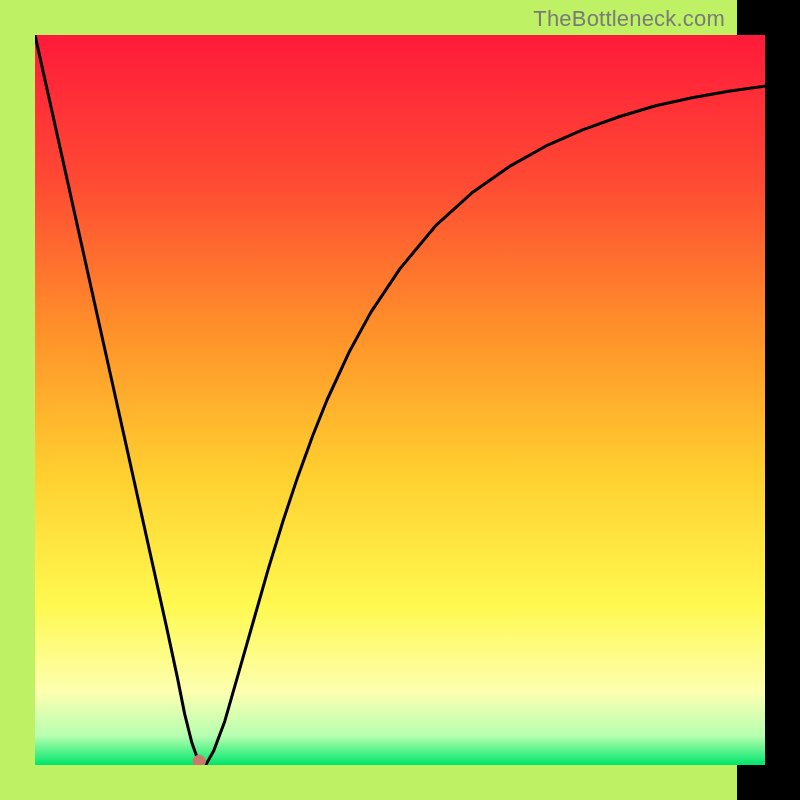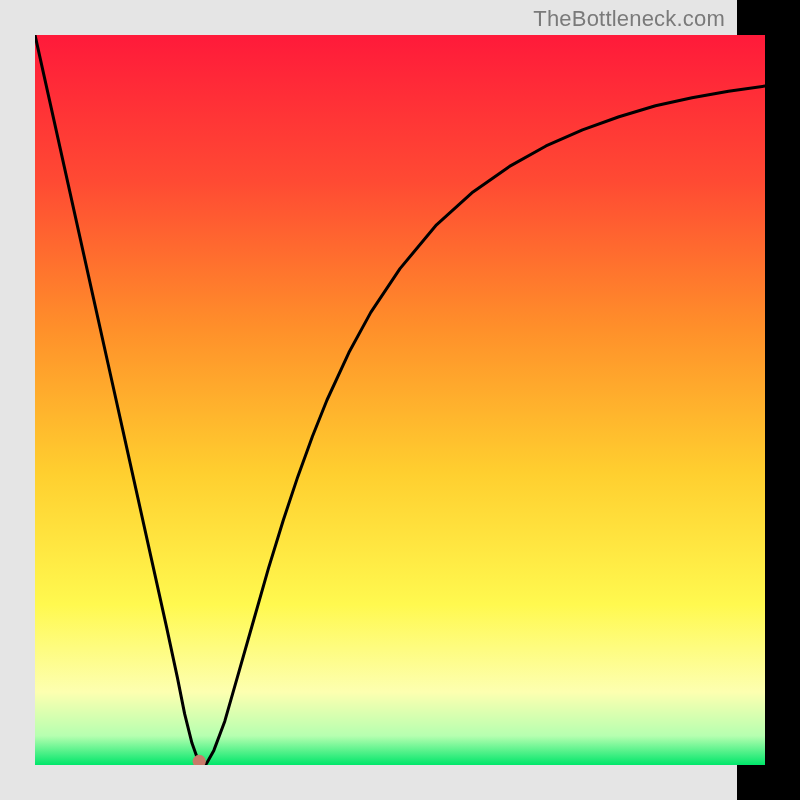--- a/index.html
+++ b/index.html
@@ -10,21 +10,21 @@
     background: #000;
     overflow: hidden;
     font-family: Arial, Helvetica, sans-serif;
   }
   .frame {
     position: absolute;
     left: 0;
     top: 0;
     width: 737px;
     height: 800px;
-    background: #e5e5e5;
+    background: #bef264;
   }
   .plot-area {
     position: absolute;
     left: 35px;
     top: 35px;
     width: 730px;
     height: 730px;
   }
   .watermark {
     position: absolute;

